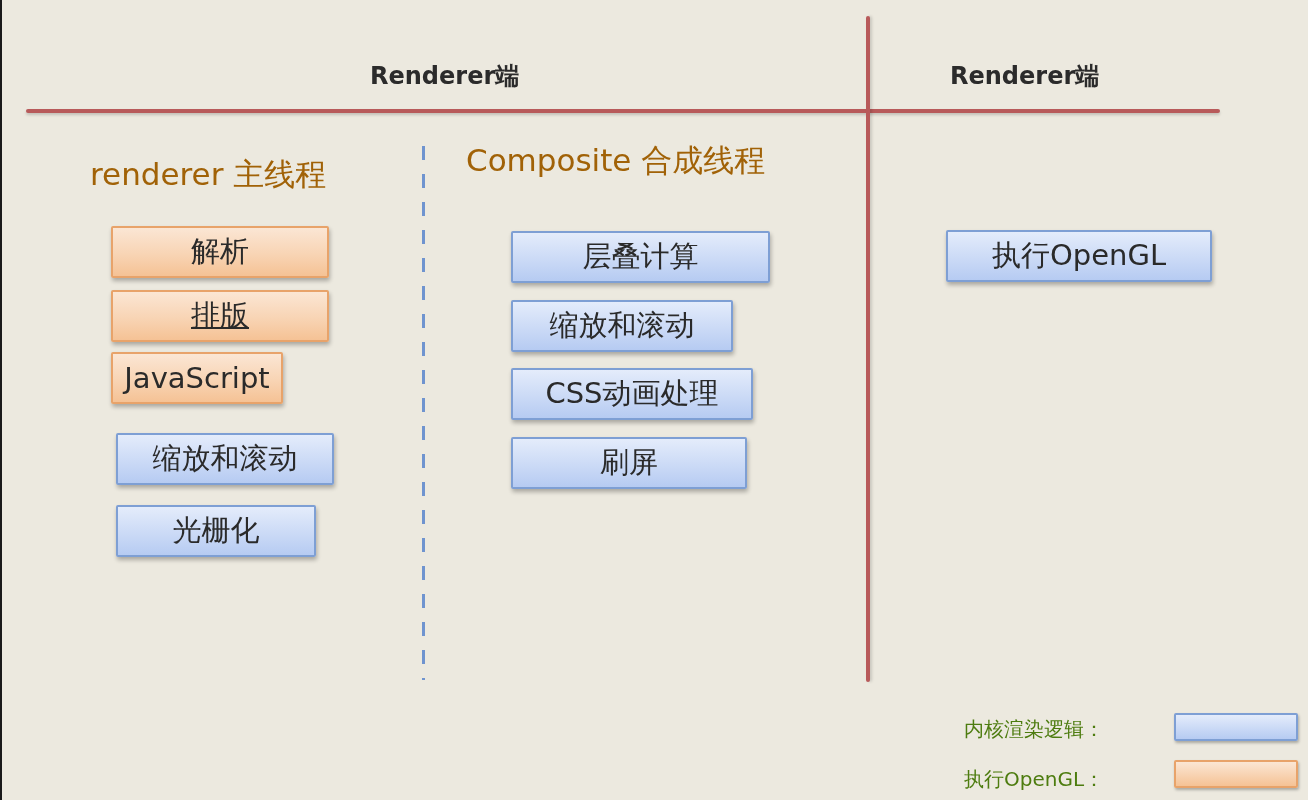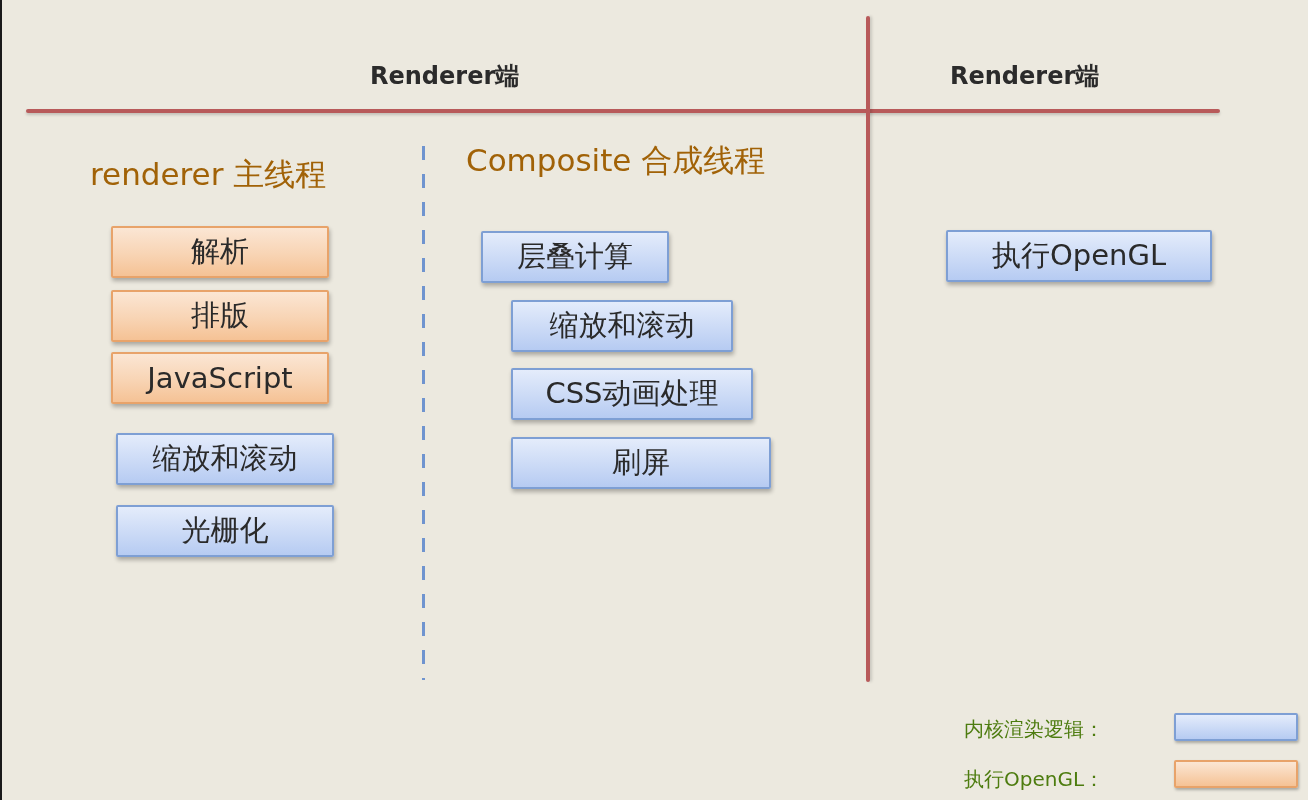--- a/index.html
+++ b/index.html
@@ -45,28 +45,28 @@
 <div class="zone-title" style="left:950px; top:60px;">Renderer端</div>
 
 <div class="hline"></div>
 <div class="vline"></div>
 <div class="dashline"></div>
 
 <div class="col-title" style="left:90px; top:154px;">renderer 主线程</div>
 <div class="col-title" style="left:466px; top:140px;">Composite 合成线程</div>
 
 <div class="box orange" style="left:111px; top:226px; width:218px;">解析</div>
-<div class="box orange" style="left:111px; top:290px; width:218px;">排版</div>
-<div class="box orange" style="left:111px; top:352px; width:218px;">JavaScript</div>
+<div class="box orange" style="left:111px; top:290px; width:218px;text-decoration:underline;">排版</div>
+<div class="box orange" style="left:111px; top:352px; width:172px;">JavaScript</div>
 <div class="box blue" style="left:116px; top:433px; width:218px;">缩放和滚动</div>
-<div class="box blue" style="left:116px; top:505px; width:218px;">光栅化</div>
+<div class="box blue" style="left:116px; top:505px; width:200px;">光栅化</div>
 
-<div class="box blue" style="left:481px; top:231px; width:188px;">层叠计算</div>
+<div class="box blue" style="left:511px; top:231px; width:259px;">层叠计算</div>
 <div class="box blue" style="left:511px; top:300px; width:222px;">缩放和滚动</div>
 <div class="box blue" style="left:511px; top:368px; width:242px;">CSS动画处理</div>
-<div class="box blue" style="left:511px; top:437px; width:260px;">刷屏</div>
+<div class="box blue" style="left:511px; top:437px; width:236px;">刷屏</div>
 
 <div class="box blue" style="left:946px; top:230px; width:266px;">执行OpenGL</div>
 
 <div class="legend-label" style="left:964px; top:716px;">内核渲染逻辑：</div>
 <div class="legend-swatch blue" style="left:1174px; top:713px;"></div>
 <div class="legend-label" style="left:964px; top:766px;">执行OpenGL：</div>
 <div class="legend-swatch orange" style="left:1174px; top:760px;"></div>
 
 </body></html>

